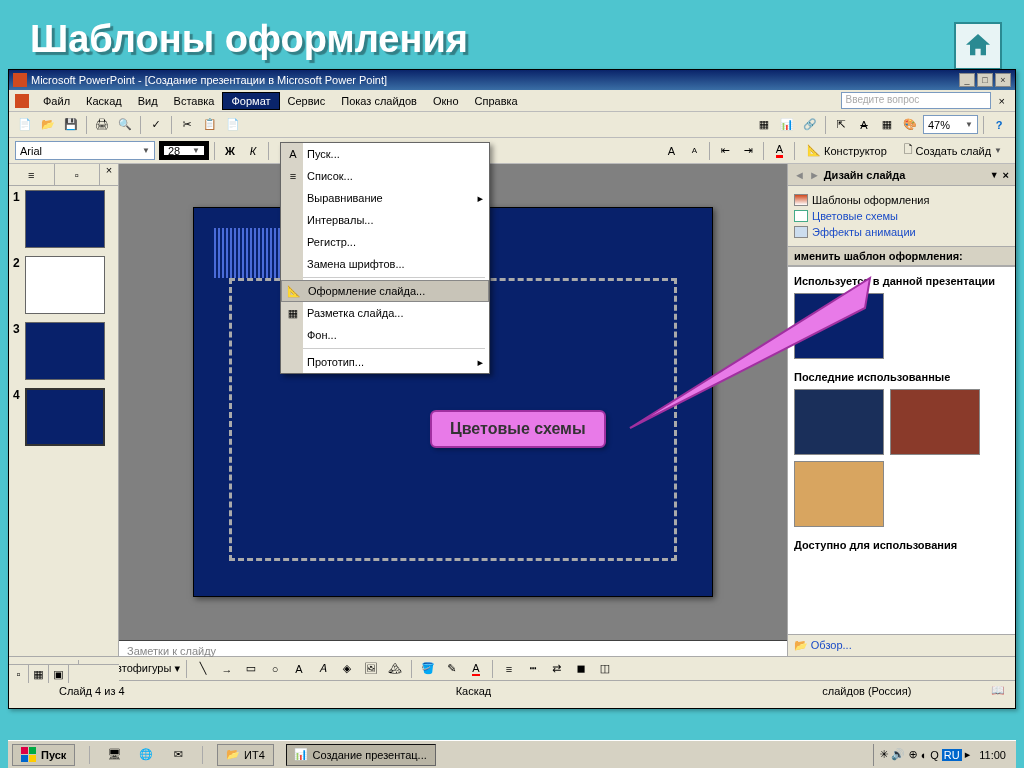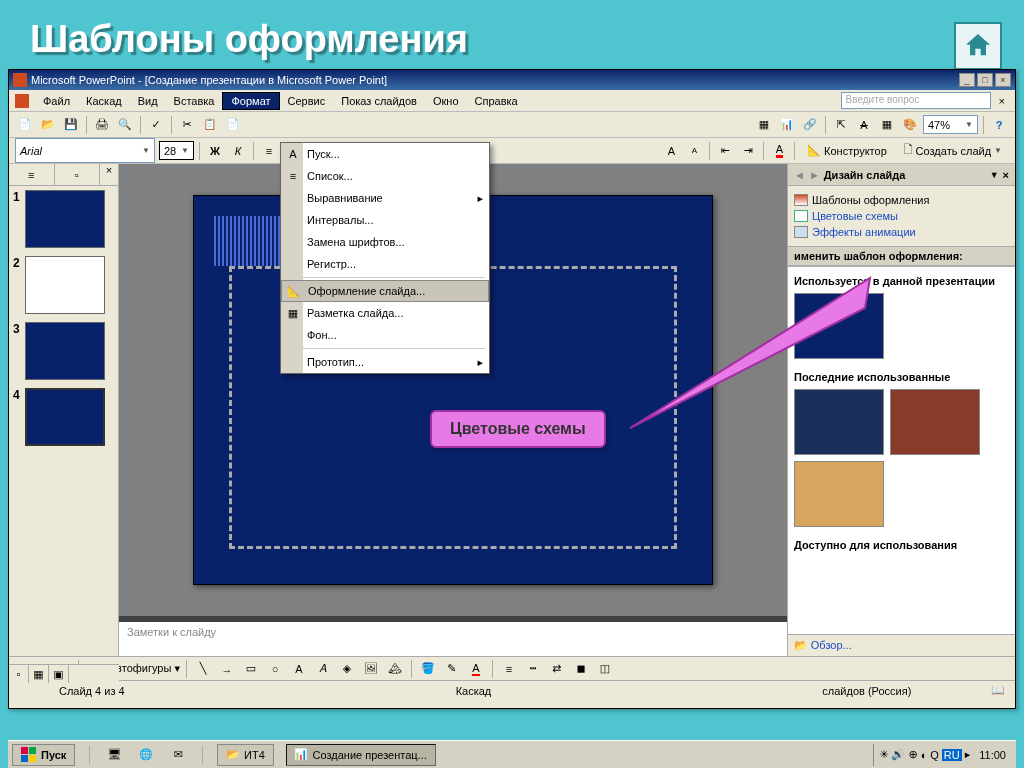--- a/index.html
+++ b/index.html
@@ -17,41 +17,41 @@
 .menubar{display:flex;align-items:center;height:22px;padding:0 6px;border-bottom:1px solid #bbb;background:#ece9d8;}
 .menubar .ctrl{width:14px;height:14px;background:#d04a1f;margin-right:6px;}
 .menubar .mi{padding:2px 8px;cursor:pointer;}
 .menubar .mi.active{background:#0a246a;color:#fff;border:1px solid #000;}
 .menubar .help-box{margin-left:auto;width:150px;height:17px;border:1px solid #7a9ac0;background:#fff;color:#aaa;padding:1px 4px;font-size:10px;}
 .menubar .close-x{margin-left:4px;padding:0 4px;cursor:pointer;}
 .toolbar{display:flex;align-items:center;height:26px;padding:2px 6px;border-bottom:1px solid #bbb;background:#ece9d8;gap:3px;}
 .tb-btn{width:20px;height:20px;border:1px solid transparent;display:flex;align-items:center;justify-content:center;cursor:pointer;border-radius:2px;}
 .sep{width:1px;height:18px;background:#aaa;margin:0 2px;}
 .font-box{display:flex;align-items:center;gap:4px;}
-.font-sel{width:140px;height:25px;border:1px solid #7a9ac0;background:#fff;padding:1px 4px;display:flex;align-items:center;justify-content:space-between;font-style:italic;}
-.size-sel{width:35px;height:19px;border:1px solid #000000;background:#fff;padding:1px 4px;display:flex;align-items:center;justify-content:space-between;}
+.font-sel{width:140px;height:19px;border:1px solid #7a9ac0;background:#fff;padding:1px 4px;display:flex;align-items:center;justify-content:space-between;}
+.size-sel{width:50px;height:19px;border:5px solid #000000;background:#fff;padding:1px 4px;display:flex;align-items:center;justify-content:space-between;}
 .dd-arrow{font-size:8px;color:#555;}
 .zoom-sel{width:55px;height:19px;border:1px solid #7a9ac0;background:#fff;padding:1px 4px;display:flex;align-items:center;justify-content:space-between;}
 .work-area{display:flex;height:492px;position:relative;}
 .outline-pane{width:110px;border-right:1px solid #aaa;background:#ece9d8;display:flex;flex-direction:column;}
 .outline-tabs{display:flex;height:22px;border-bottom:1px solid #aaa;}
 .ot-tab{flex:1;display:flex;align-items:center;justify-content:center;border-right:1px solid #aaa;cursor:pointer;}
 .ot-close{width:18px;text-align:center;cursor:pointer;}
 .thumbs{padding:4px;overflow-y:auto;}
 .thumb-row{display:flex;align-items:flex-start;margin-bottom:8px;}
 .thumb-num{width:12px;font-weight:bold;font-size:12px;}
 .thumb{width:80px;height:58px;background:#08216b;border:1px solid #666;cursor:pointer;}
 .thumb.sel{border:2px solid #333;}
 .slide-area{flex:1;background:#808080;position:relative;display:flex;flex-direction:column;}
 .slide-canvas{flex:1;display:flex;align-items:center;justify-content:center;overflow:hidden;}
 .slide{width:520px;height:390px;background:#08216b;border:1px solid #000;position:relative;box-shadow:2px 2px 6px rgba(0,0,0,0.5);}
 .slide-title{position:absolute;top:30px;left:180px;font-family:'Times New Roman',serif;font-style:italic;font-size:30px;color:#fff;}
 .stripes{position:absolute;top:20px;left:20px;width:110px;height:50px;background:repeating-linear-gradient(90deg,#4a6bd8 0 2px,transparent 2px 4px);}
 .border-frame{position:absolute;top:70px;left:35px;right:35px;bottom:35px;border:3px dashed #aaa;}
-.notes-pane{height:40px;background:#fff;border-top:6px solid #404040;padding:4px 8px;color:#888;}
+.notes-pane{height:16px;background:#fff;border-top:1px solid #404040;padding:4px 8px;color:#888;}
 .task-pane{width:228px;border-left:1px solid #aaa;background:#ece9d8;display:flex;flex-direction:column;}
 .tp-header{height:22px;background:#d6d2c3;border-bottom:1px solid #aaa;display:flex;align-items:center;padding:0 6px;font-weight:bold;}
 .tp-header .nav-arrows{margin-right:4px;color:#888;}
 .tp-header .spacer{flex:1;}
 .tp-header .dd{font-size:9px;cursor:pointer;margin-right:4px;}
 .tp-header .cl{cursor:pointer;}
 .tp-links{padding:6px;}
 .tp-link{display:flex;align-items:center;gap:4px;padding:2px 0;cursor:pointer;}
 .tp-link .lk-icon{width:14px;height:12px;border:1px solid #888;}
 .tp-link.a1 .lk-icon{background:linear-gradient(#d04a1f,#fff);}
@@ -337,24 +337,24 @@
       <span>Список...</span>
     </div>
   <div class="dm-item">
       <span>Выравнивание</span>
       <span style="margin-left:auto">▸</span>
     </div>
   <div class="dm-item">
       <span>Интервалы...</span>
     </div>
   <div class="dm-item">
+      <span>Регистр...</span>
+    </div>
+  <div class="dm-item">
       <span>Замена шрифтов...</span>
-    </div>
-  <div class="dm-item">
-      <span>Регистр...</span>
     </div>
   <div class="dm-sep"></div>
   <div class="dm-item hl">
       <span class="dm-icon">📐</span>
       <span>Оформление слайда...</span>
     </div>
   <div class="dm-item">
       <span class="dm-icon">▦</span>
       <span>Разметка слайда...</span>
     </div>

